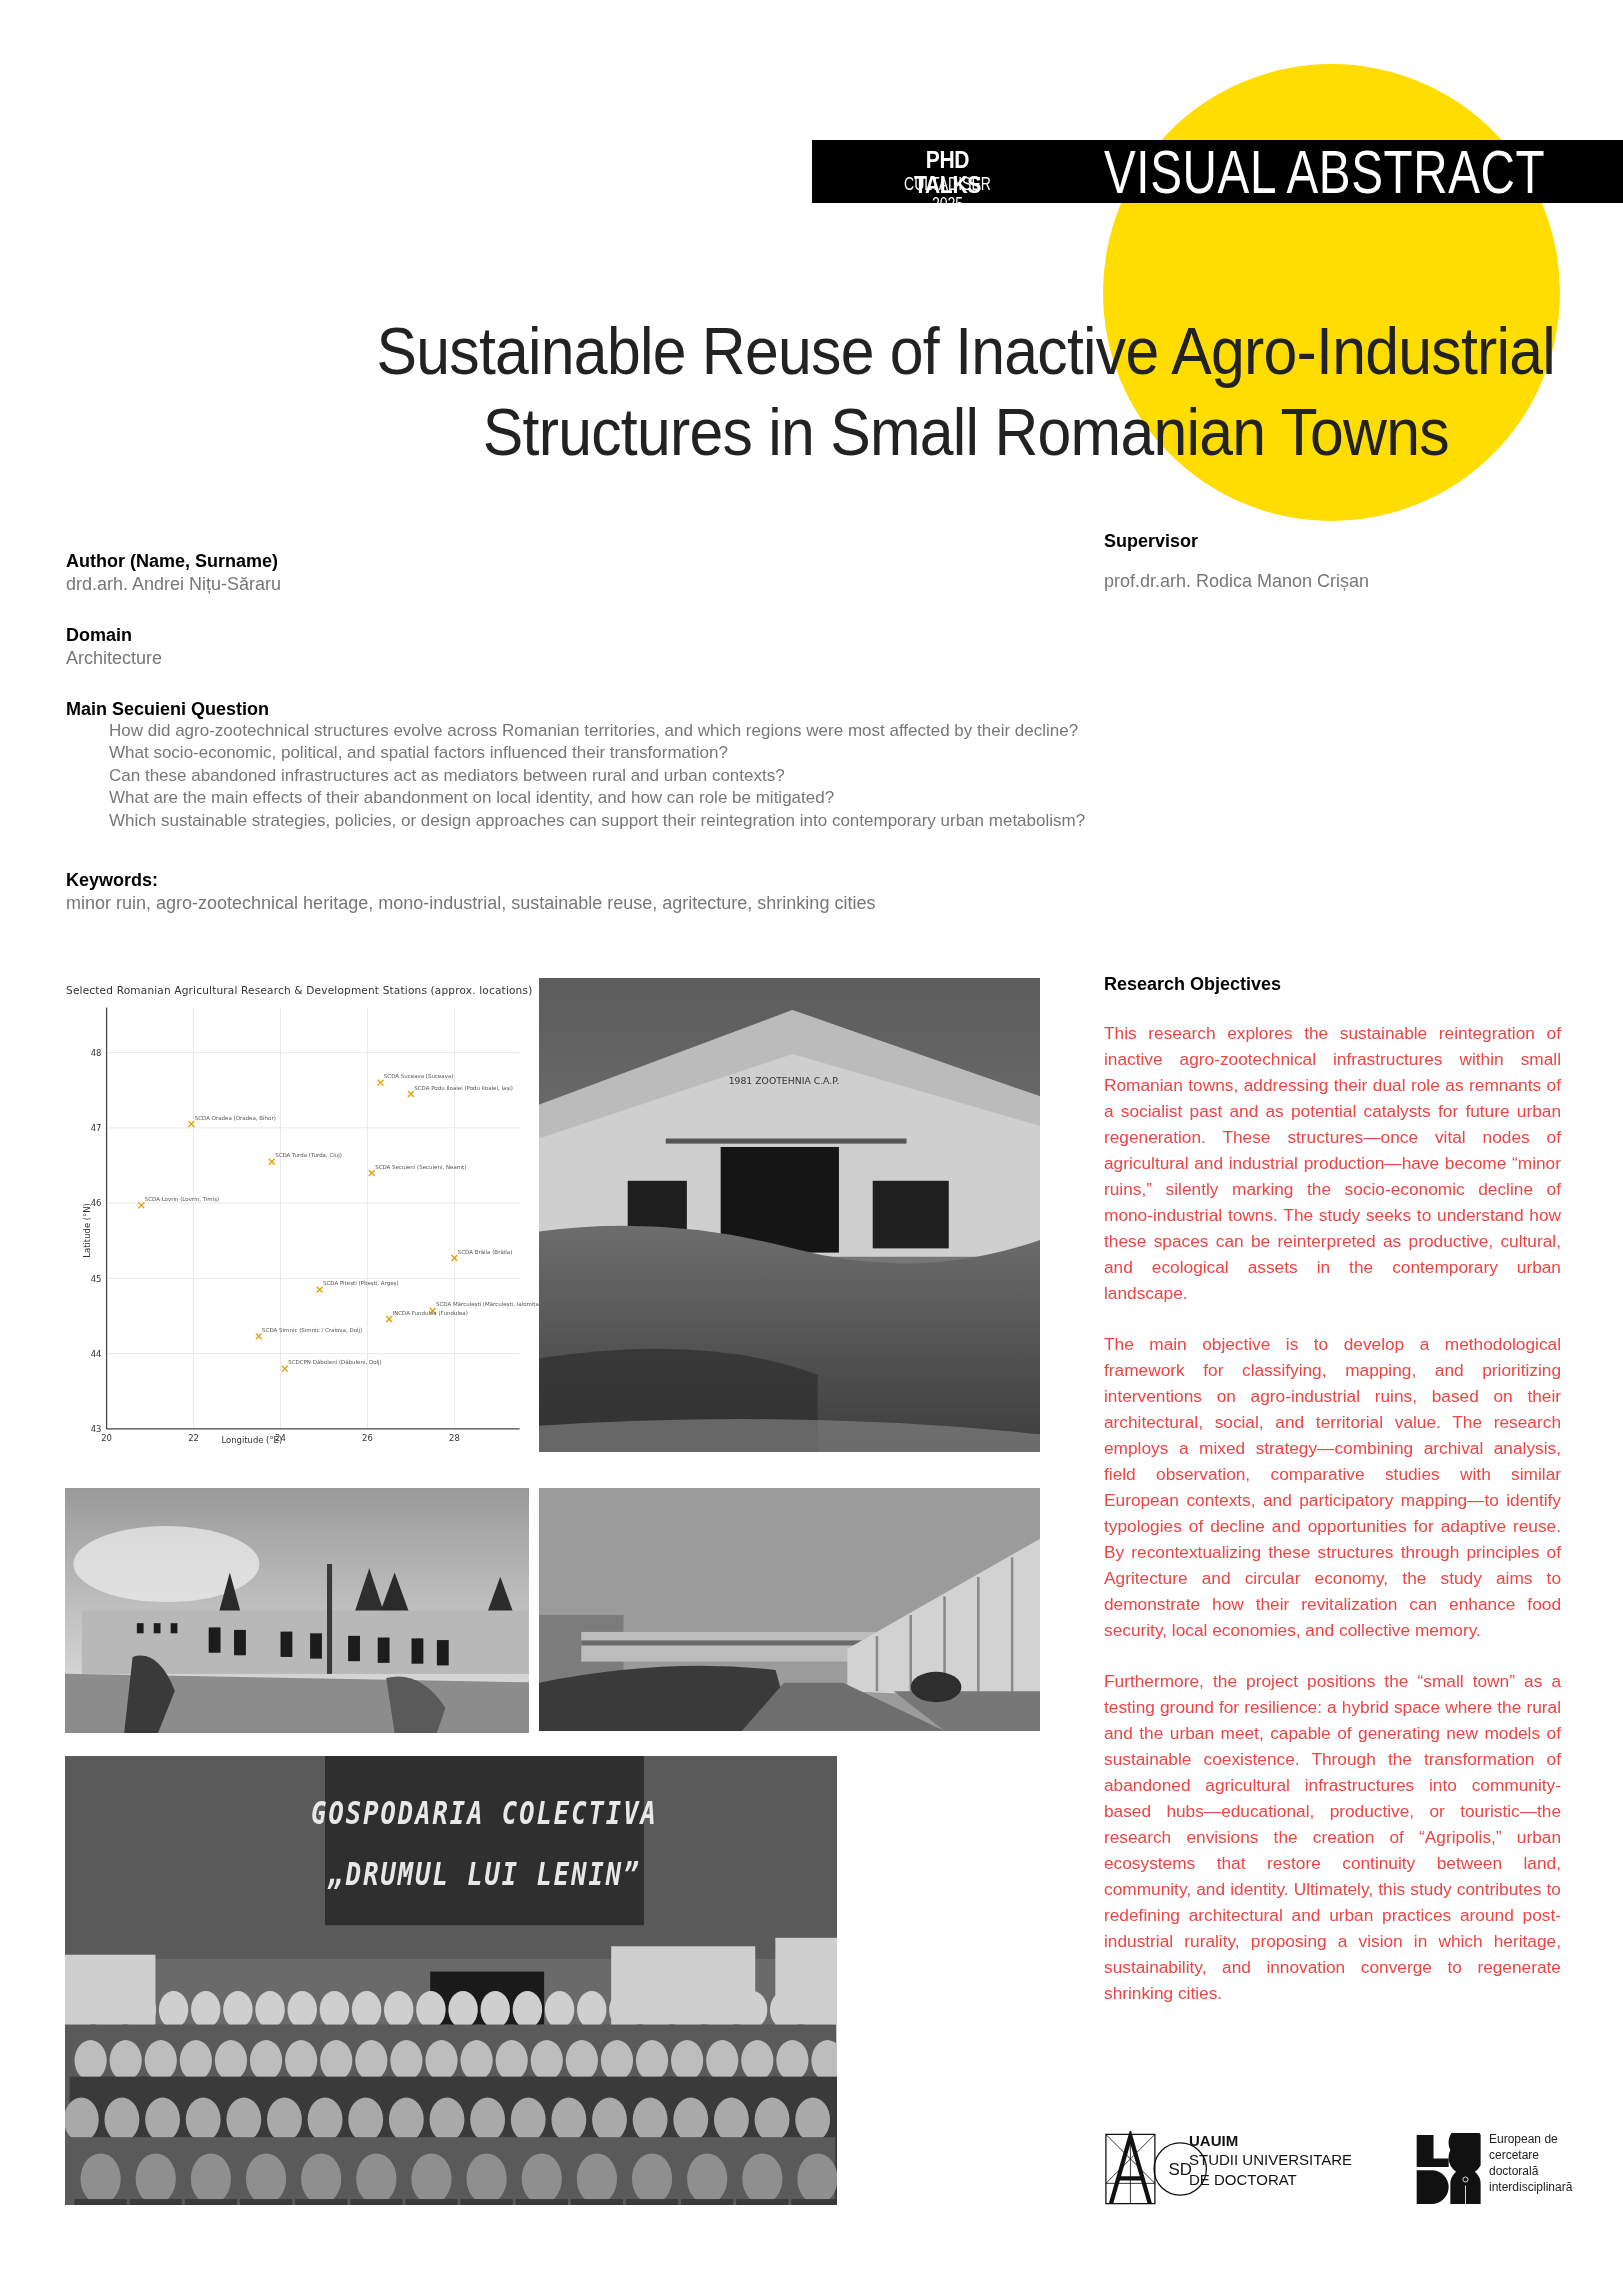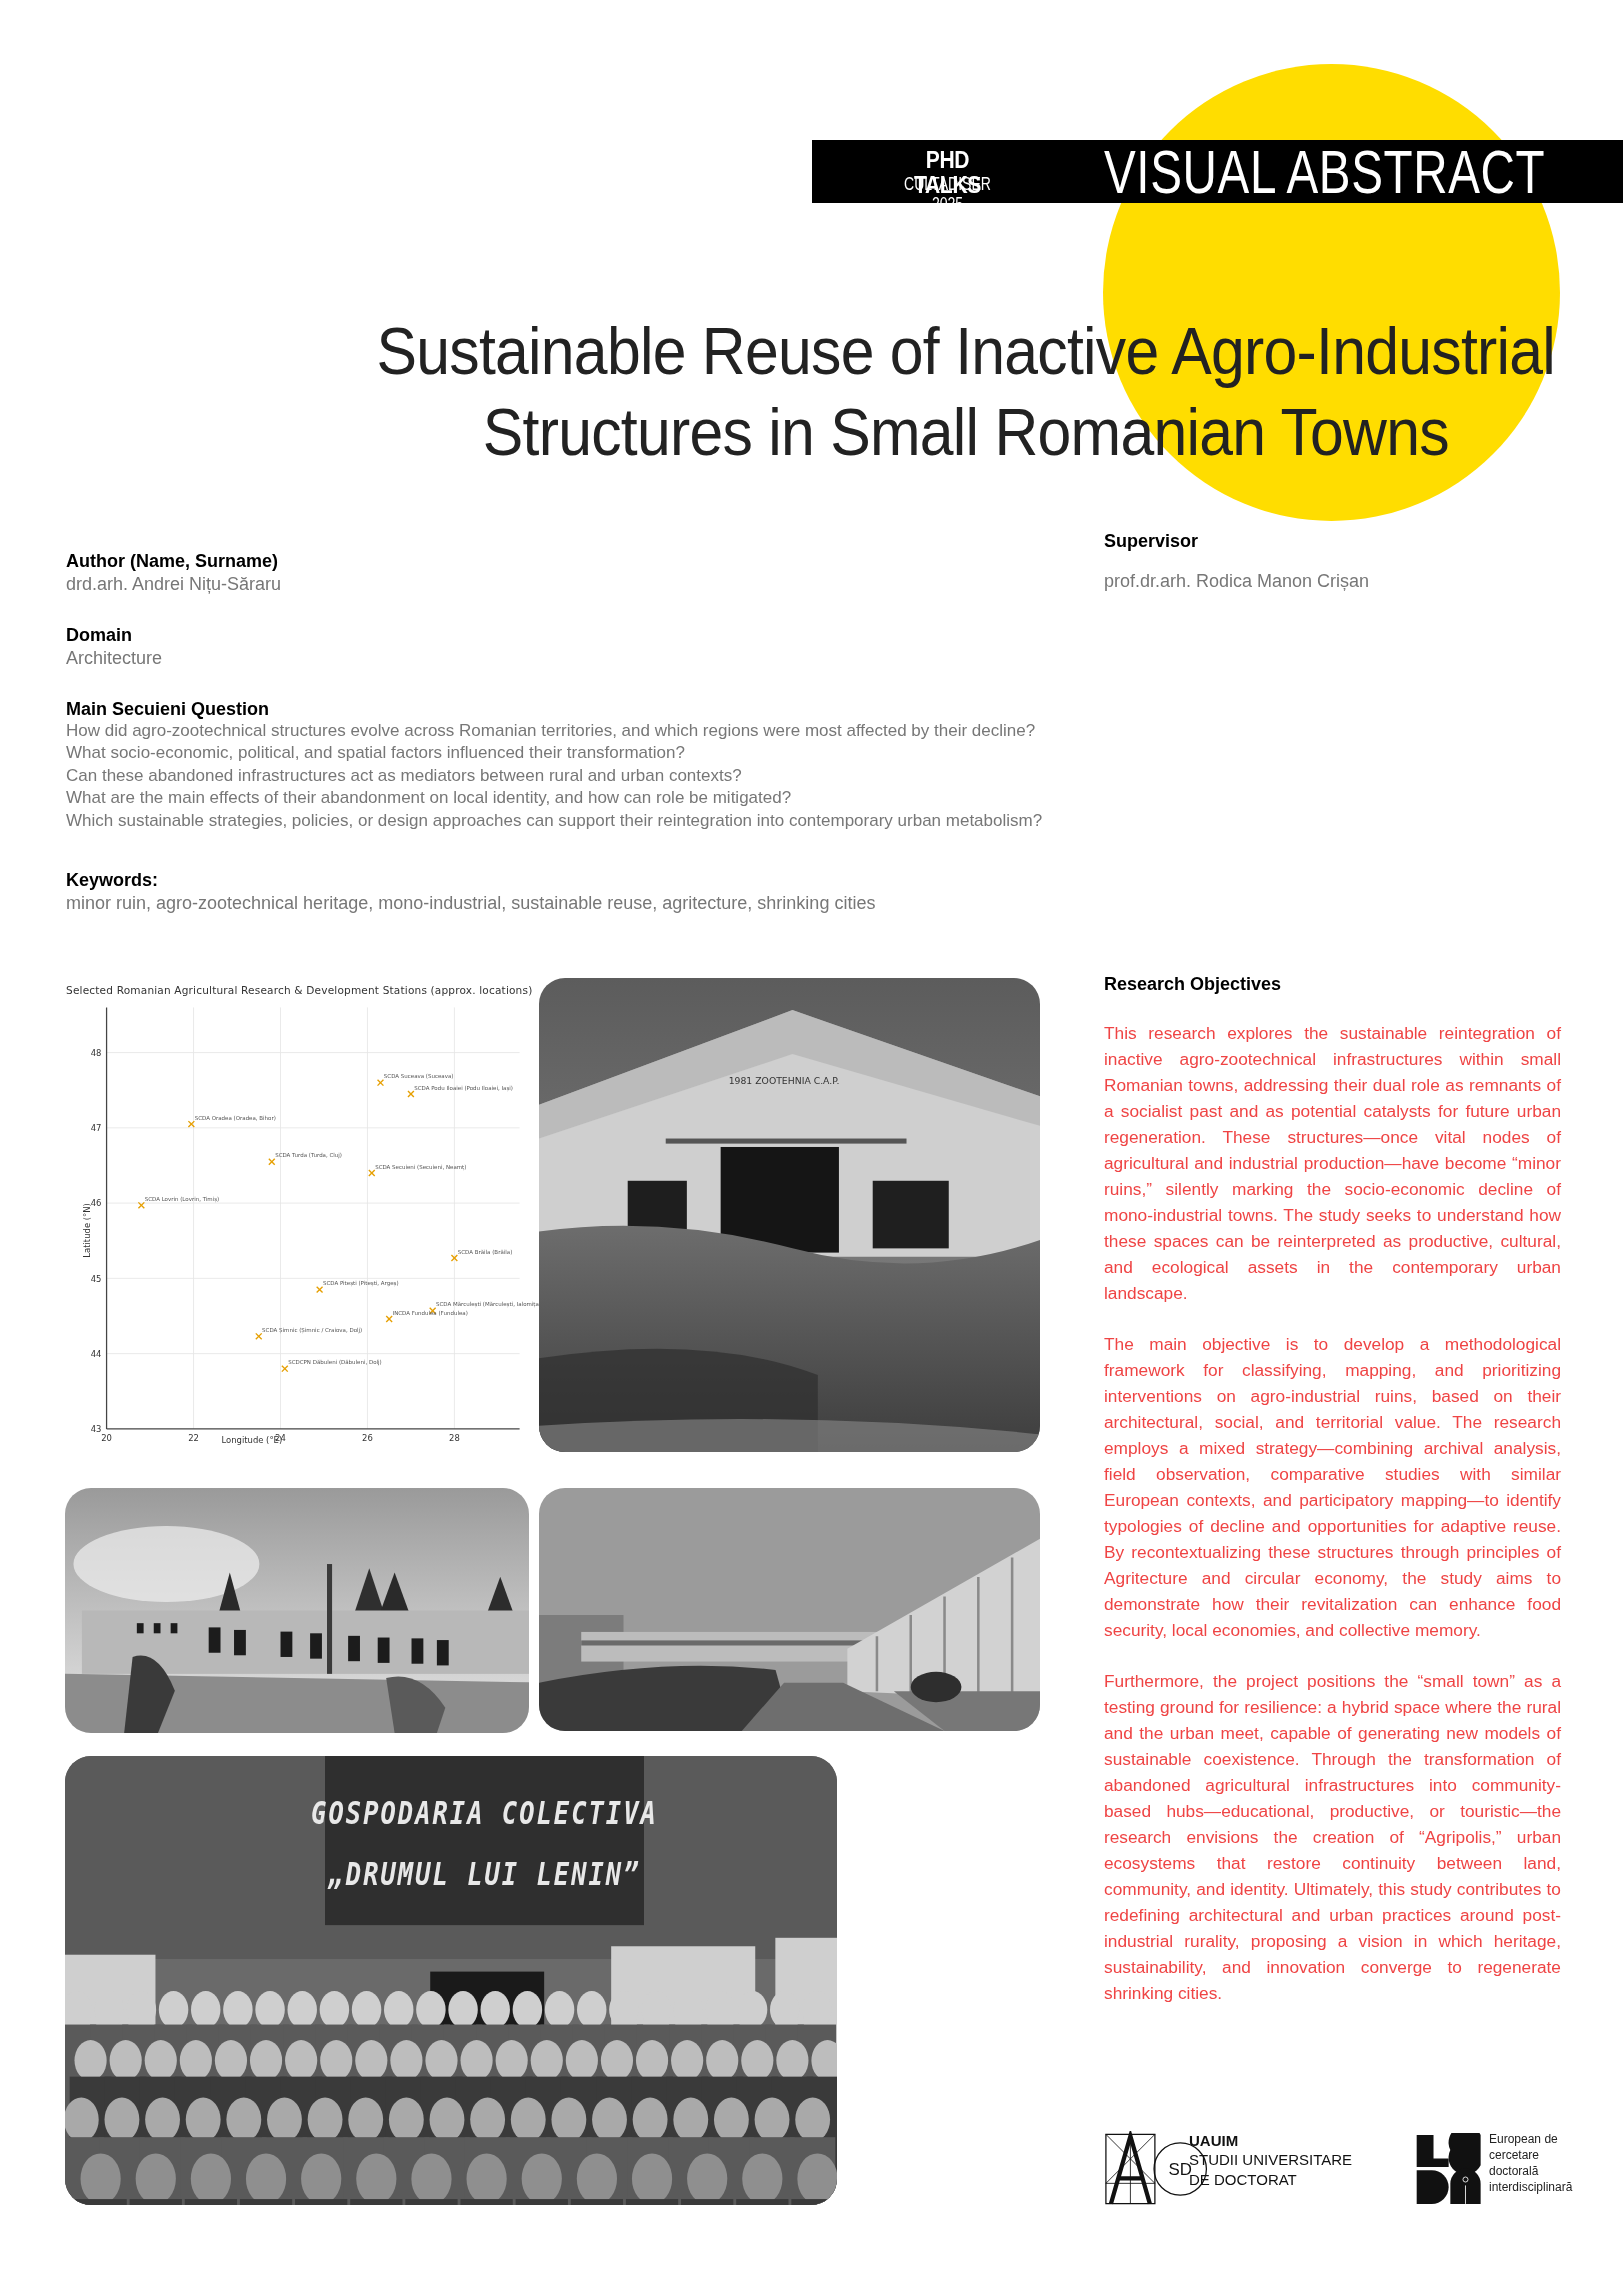--- a/index.html
+++ b/index.html
@@ -34,26 +34,26 @@
   .title {
     position: absolute; right: 68px; top: 311px; text-align: center; z-index: 2;
     font-size: 66px; line-height: 81px; color: #222; font-weight: normal; margin: 0;
     letter-spacing: -0.8px;
   }
   .title span { display: block; transform: scaleX(0.92); transform-origin: right center; white-space: nowrap; }
 
   .meta { position: absolute; z-index: 2; }
   .meta .label { font-weight: bold; font-size: 18px; color: #000; line-height: 22px; }
   .meta .value { font-size: 18px; color: #777; line-height: 24px; font-weight: normal; }
-  .meta .list div { font-size: 17px; color: #777; line-height: 22.4px; white-space: nowrap; }
+  .meta .list div { font-size: 17px; color: #777; line-height: 22.4px; white-space: nowrap; margin-left: 43px; }
 
   .chart-box {
     position: absolute; left: 59px; top: 977px; width: 482px; height: 473px; background: #fff;
   }
-  .photo { position: absolute; overflow: hidden; border-radius: 26px; }
+  .photo { position: absolute; overflow: hidden; }
   .photo svg { width: 100%; height: 100%; display: block; }
 
   .objectives { position: absolute; left: 1104px; top: 972px; width: 457px; z-index: 2; }
   .objectives .head { font-weight: bold; font-size: 18px; color: #000; line-height: 24px; margin-bottom: 24px; }
   .objectives p {
     margin: 0 0 25px 0; font-size: 17.3px; line-height: 26px; color: #ef4444;
     text-align: justify; font-weight: normal;
   }
   .logos { position: absolute; left: 1104px; top: 2131px; width: 507px; height: 76px; }
   .logo-uauim-text { position: absolute; left: 85px; top: 0; font-size: 15px; line-height: 19.4px; color: #111; }

